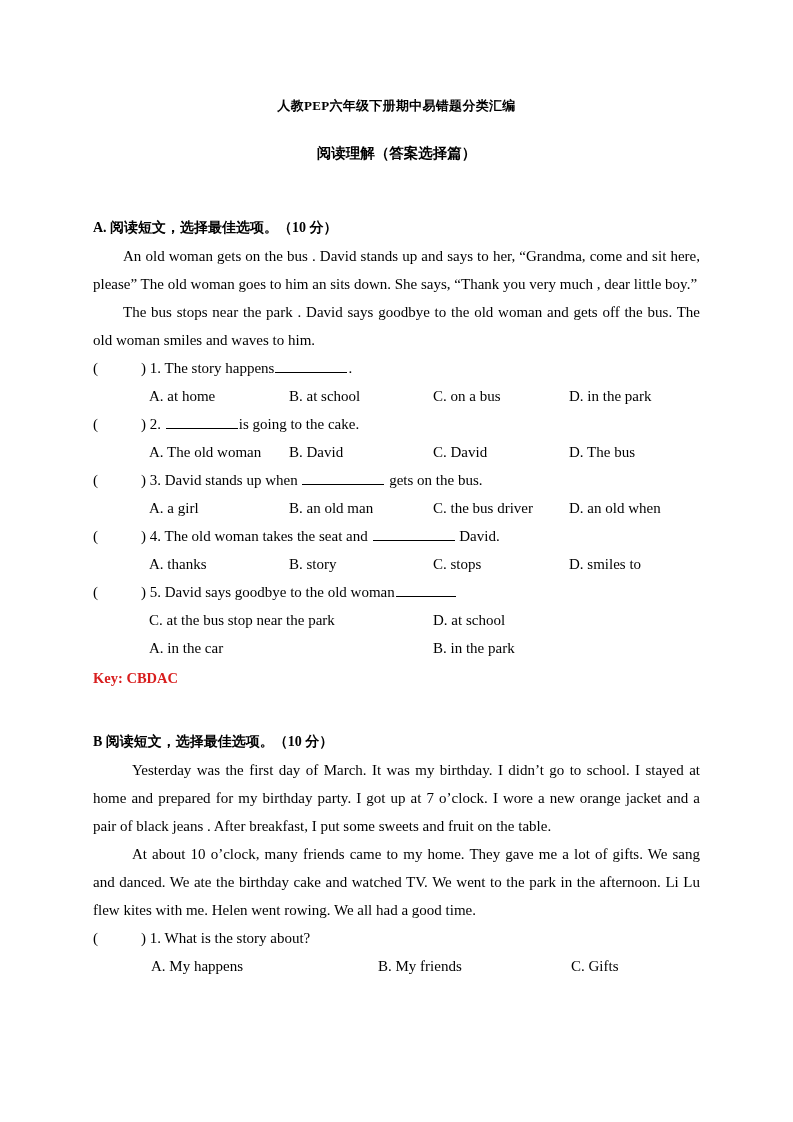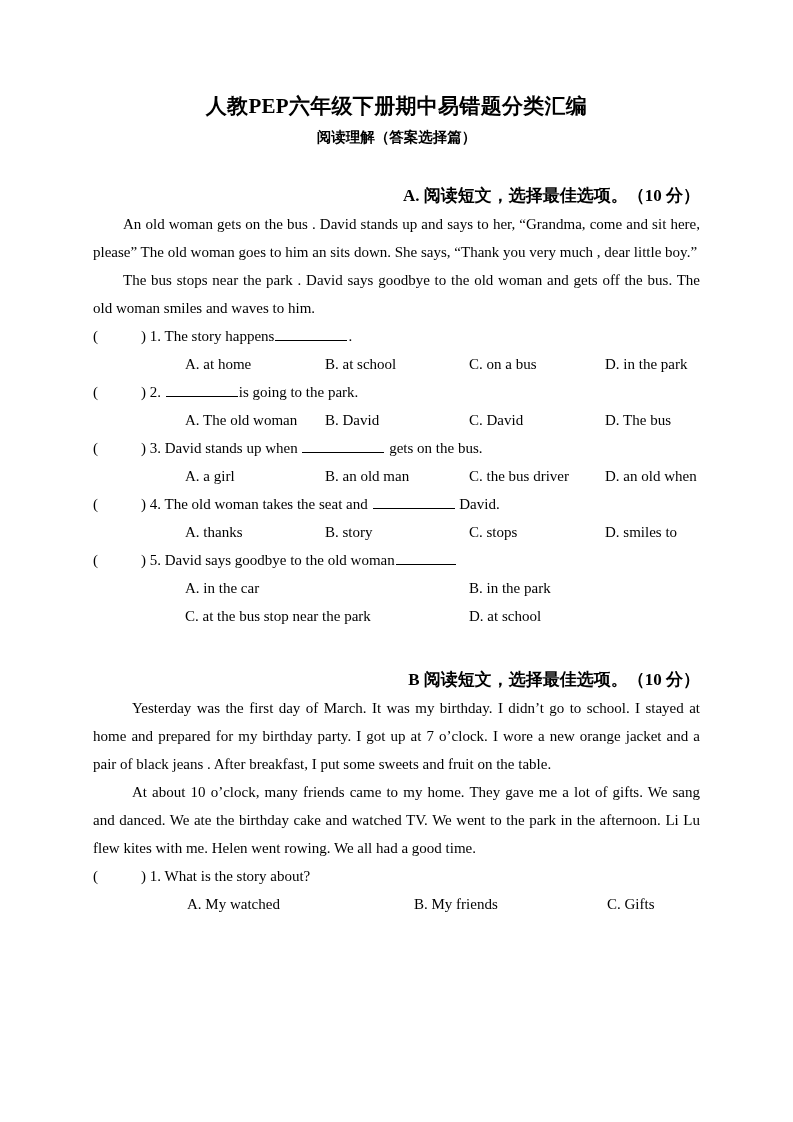--- a/index.html
+++ b/index.html
@@ -20,42 +20,42 @@
     height: 1122px;
     box-sizing: border-box;
     padding: 0 93px;
     overflow: hidden;
   }
 
   
   .doc-title {
     text-align: center;
     font-weight: bold;
-    font-size: 21px;
+    font-size: 13px;
     letter-spacing: 0.3px;
     margin: 0;
     padding-top: 92px;
     line-height: 28px;
   }
   .doc-subtitle {
     text-align: center;
     font-weight: bold;
     font-size: 14.5px;
-    margin: 0;
+    margin: 16px;
     line-height: 28px;
     padding-top: 3px;
   }
 
   
   .section-heading {
     font-weight: bold;
-    font-size: 17px;
-    line-height: 28px;
-    margin: 0;
-    text-align: right;
+    font-size: 14px;
+    line-height: 28px;
+    margin: 0;
+    text-align: left;
   }
   .sec-a-heading { padding-top: 31px; }
   .sec-b-heading { padding-top: 36px; }
 
   
   .para {
     font-size: 15px;
     line-height: 28px;
     margin: 0;
     text-align: justify;
@@ -90,21 +90,20 @@
     line-height: 28px;
     margin: 0;
     position: relative;
     height: 28px;
     white-space: nowrap;
   }
   .opt {
     position: absolute;
     top: 0;
     white-space: nowrap;
-    margin-left: 36px;
   }
 
   
   .c4-1 { left: 56px; }
   .c4-2 { left: 196px; }
   .c4-3 { left: 340px; }
   .c4-4 { left: 476px; }
 
   .c2-1 { left: 56px; }
   .c2-2 { left: 340px; }
@@ -138,21 +137,21 @@
   <div class="qlist">
 
     <p class="q-stem"><span class="q-paren-open">(</span><span>)</span> <span>1.</span> <span>The story happens</span><span class="blank blank-md"></span><span>.</span></p>
     <div class="opt-row">
       <span class="opt c4-1">A. at home</span>
       <span class="opt c4-2">B. at school</span>
       <span class="opt c4-3">C. on a bus</span>
       <span class="opt c4-4">D. in the park</span>
     </div>
 
-    <p class="q-stem"><span class="q-paren-open">(</span><span>)</span> <span>2.</span> <span class="blank blank-md"></span><span>is going to the park.</span></p>
+    <p class="q-stem"><span class="q-paren-open">(</span><span>)</span> <span>2.</span> <span class="blank blank-md"></span><span>is going to the cake.</span></p>
     <div class="opt-row">
       <span class="opt c4-1">A. The old woman</span>
       <span class="opt c4-2">B. David</span>
       <span class="opt c4-3">C. David</span>
       <span class="opt c4-4">D. The bus</span>
     </div>
 
     <p class="q-stem"><span class="q-paren-open">(</span><span>)</span> <span>3.</span> <span>David stands up when</span> <span class="blank blank-lg"></span> <span>gets on the bus.</span></p>
     <div class="opt-row">
       <span class="opt c4-1">A. a girl</span>
@@ -164,38 +163,39 @@
     <p class="q-stem"><span class="q-paren-open">(</span><span>)</span> <span>4.</span> <span>The old woman takes the seat and</span> <span class="blank blank-lg"></span> <span>David.</span></p>
     <div class="opt-row">
       <span class="opt c4-1">A. thanks</span>
       <span class="opt c4-2">B. story</span>
       <span class="opt c4-3">C. stops</span>
       <span class="opt c4-4">D. smiles to</span>
     </div>
 
     <p class="q-stem"><span class="q-paren-open">(</span><span>)</span> <span>5.</span> <span>David says goodbye to the old woman</span><span class="blank blank-sm"></span></p>
     <div class="opt-row">
+      <span class="opt c2-1">C. at the bus stop near the park</span>
+      <span class="opt c2-2">D. at school</span>
+    </div>
+    <div class="opt-row">
       <span class="opt c2-1">A. in the car</span>
       <span class="opt c2-2">B. in the park</span>
     </div>
-    <div class="opt-row">
-      <span class="opt c2-1">C. at the bus stop near the park</span>
-      <span class="opt c2-2">D. at school</span>
-    </div>
 
   </div>
 
+  <p class="key-line" style="color:#d81e1e">Key: CBDAC</p>
 
   <p class="section-heading sec-b-heading">B  阅读短文，选择最佳选项。（10 分）</p>
 
   <p class="para para-b">Yesterday was the first day of March. It was my birthday. I didn’t go to school. I stayed at home and prepared for my birthday party. I got up at 7 o’clock. I wore a new orange jacket and a pair of black jeans . After breakfast, I put some sweets and fruit on the table.</p>
   <p class="para para-b">At about 10 o’clock, many friends came to my home. They gave me a lot of gifts. We sang and danced. We ate the birthday cake and watched TV. We went to the park in the afternoon. Li Lu flew kites with me. Helen went rowing. We all had a good time.</p>
 
   <div class="qlist">
     <p class="q-stem"><span class="q-paren-open">(</span><span>)</span> <span>1.</span> <span>What is the story about?</span></p>
     <div class="opt-row">
-      <span class="opt c3-1">A. My watched</span>
+      <span class="opt c3-1">A. My happens</span>
       <span class="opt c3-2">B. My friends</span>
       <span class="opt c3-3">C. Gifts</span>
     </div>
   </div>
 
 </div>
 
 </body></html>

